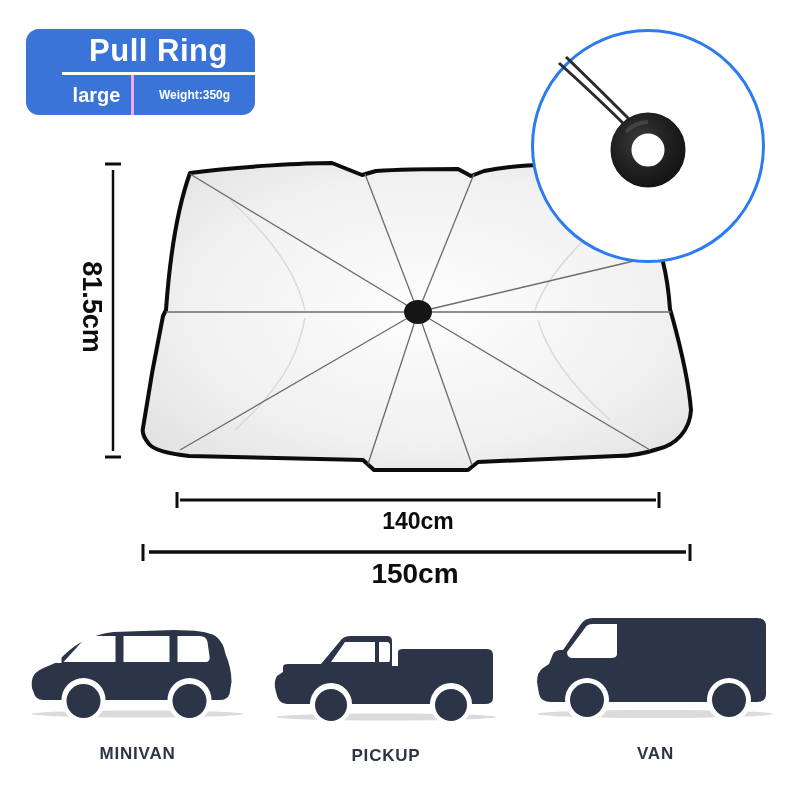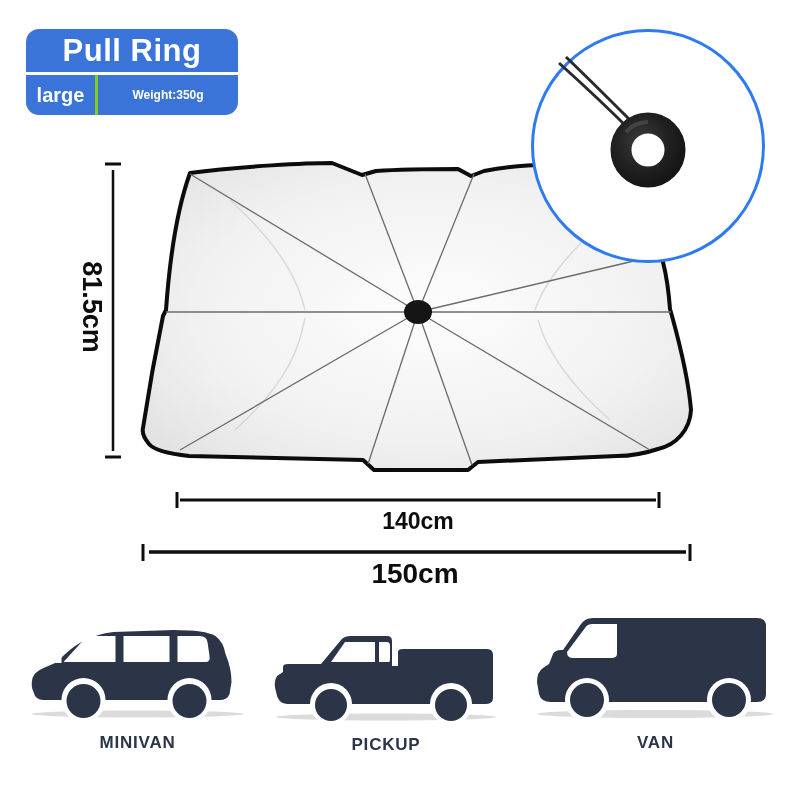--- a/index.html
+++ b/index.html
@@ -2,32 +2,32 @@
 <html><head>
 <meta charset="utf-8">
 <style>
   html,body{margin:0;padding:0;background:#fff;}
   .canvas{
     position:relative;width:800px;height:800px;background:#ffffff;overflow:hidden;
     font-family:"Liberation Sans","DejaVu Sans",sans-serif;
   }
   
   .badge{
-    position:absolute;left:26px;top:29px;width:212px;
-    border-radius:13px;overflow:hidden;background:#3a74d8;
+    position:absolute;left:26px;top:29px;width:193px;
+    border-radius:13px;overflow:hidden;background:#3a74d8;padding-left:36px;
   }
   .badge-title{
     height:43px;line-height:43px;text-align:center;color:#ffffff;
     font-size:31px;font-weight:bold;border-bottom:3px solid #ffffff;
     letter-spacing:0.5px;
   }
   .badge-row{display:flex;height:40px;}
   .badge-size{
     width:69px;line-height:40px;text-align:center;color:#ffffff;
-    font-size:20px;font-weight:bold;border-right:3px solid #84cc16;
+    font-size:20px;font-weight:bold;border-right:3px solid #f0abfc;
   }
   .badge-weight{
     flex:1;line-height:40px;text-align:center;color:#ffffff;
     font-size:12px;font-weight:bold;
   }
   
   .inset{
     position:absolute;left:531px;top:29px;width:234px;height:234px;
     border-radius:50%;background:#ffffff;border:3px solid #2e7bf0;
     box-sizing:border-box;z-index:5;
@@ -47,21 +47,21 @@
     font-size:23px;font-weight:600;
   }
   .dim-outer{
     left:315px;top:558px;width:200px;text-align:center;
     font-size:28px;font-weight:600;
   }
   
   .vehicle{position:absolute;z-index:2;}
   .vehicle-label{
     text-align:center;font-size:17px;font-weight:bold;color:#2b3547;
-    letter-spacing:0.8px;margin-top:9px;
+    letter-spacing:0.8px;margin-top:20px;
   }
   .vehicle-minivan{left:25px;top:620px;width:225px;}
   .vehicle-pickup{left:270px;top:622px;width:232px;}
   .vehicle-van{left:533px;top:606px;width:245px;}
 </style>
 </head>
 <body>
 
 <div class="canvas">
 

